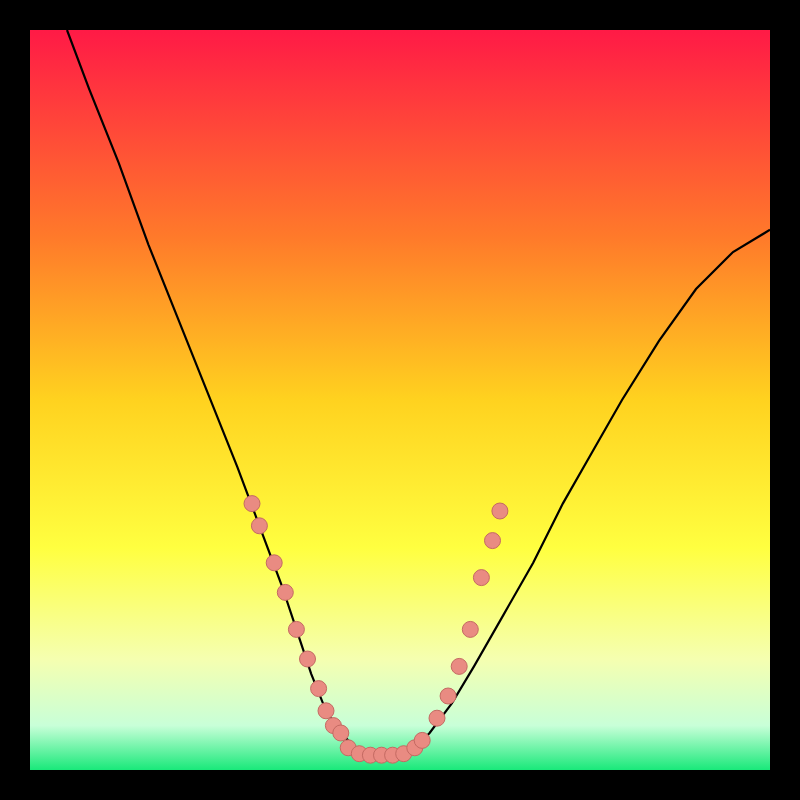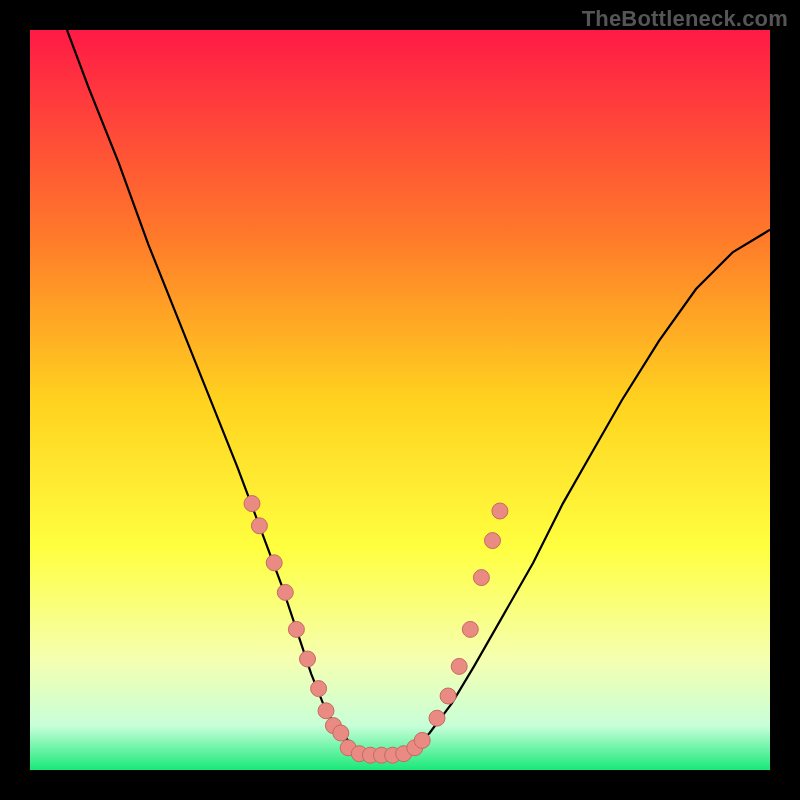--- a/index.html
+++ b/index.html
@@ -35,21 +35,20 @@
     height: 740px;
     overflow: hidden;
   }
   svg { display: block; }
 </style>
 </head>
 <body>
 
 <div class="stage">
 
-  <div class="watermark">TheBottleneck.com</div>
 
   <div class="plot">
     <svg id="chart-svg" width="740" height="740" viewBox="0 0 740 740">
       <defs>
         <linearGradient id="bg-grad" x1="0" y1="0" x2="0" y2="1">
           <stop id="g0" offset="0%" stop-color="#ff1a46"></stop>
           <stop id="g1" offset="28%" stop-color="#ff7a2a"></stop>
           <stop id="g2" offset="50%" stop-color="#ffd21f"></stop>
           <stop id="g3" offset="70%" stop-color="#ffff40"></stop>
           <stop id="g4" offset="85%" stop-color="#f5ffb0"></stop>

